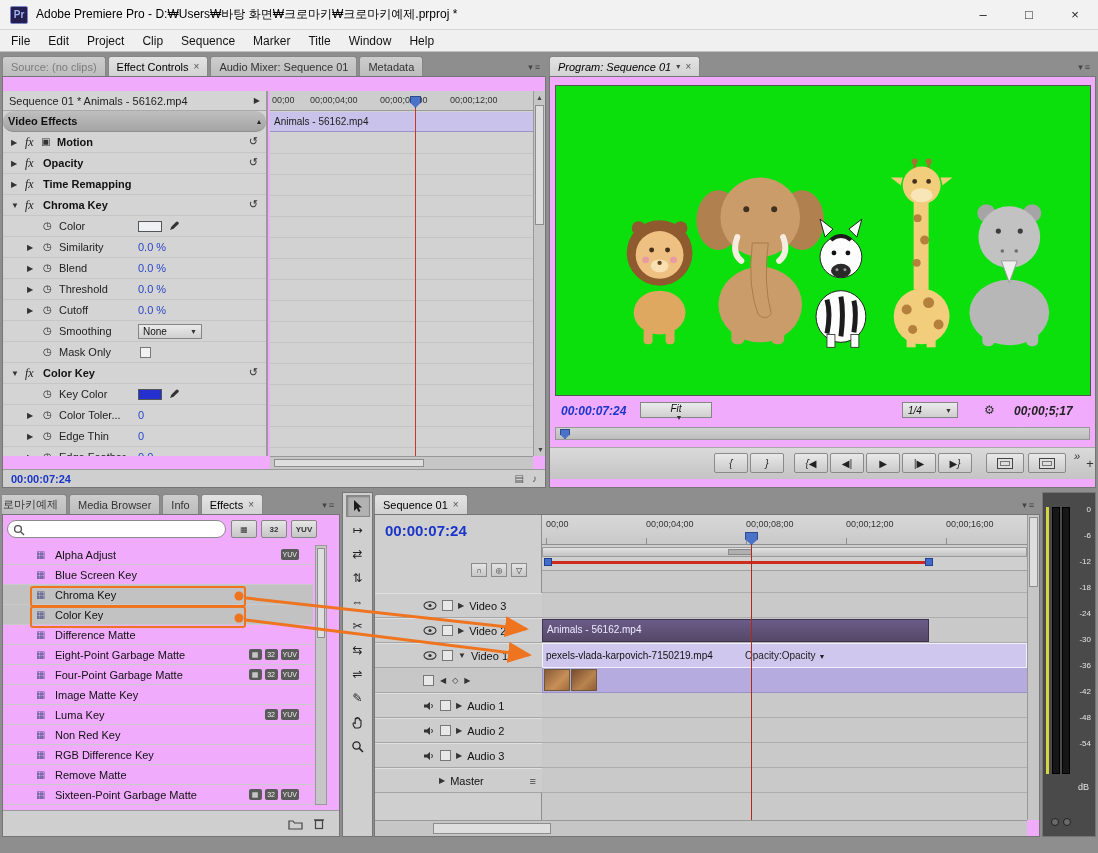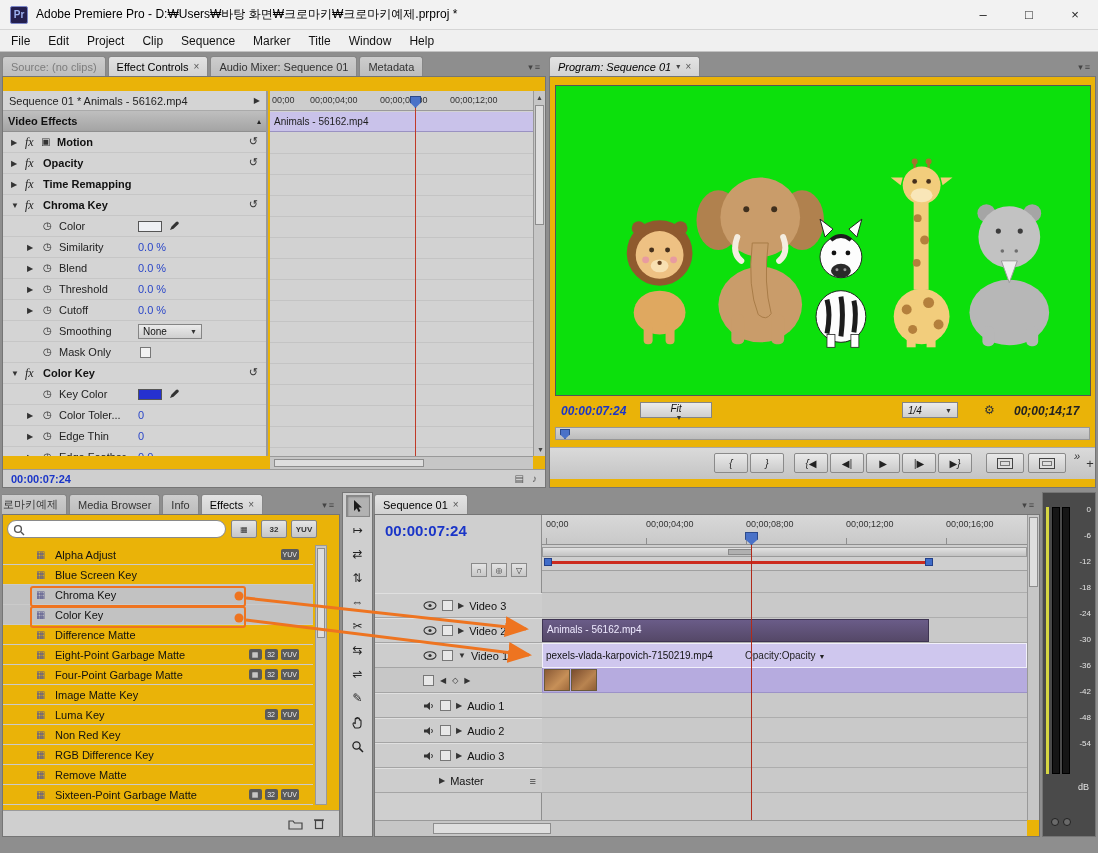--- a/index.html
+++ b/index.html
@@ -18,27 +18,27 @@
 
 
 .panel{position:absolute;}
 .tabbar{height:22px;display:flex;align-items:flex-end;overflow:hidden;}
 .tab{height:20px;display:flex;align-items:center;gap:5px;padding:0 8px;background:linear-gradient(#cdcdcd,#bdbdbd);border:1px solid #868686;border-bottom:none;border-radius:3px 3px 0 0;margin-right:2px;font-size:11px;color:#333;white-space:nowrap;}
 .tab.active{background:linear-gradient(#e3e3e3,#d2d2d2);color:#000;}
 .tab.dim span{color:#7d7d7d;}
 .tab .x{color:#555;font-size:10px;}
 .tab .dd{font-size:8px;color:#444;}
 .panel-menu{margin-left:auto;display:flex;align-items:center;gap:2px;padding:0 6px 4px 0;color:#444;font-size:9px;}
-.pcontent{position:absolute;left:0;top:22px;right:0;bottom:0;background:#eab308;border:1px solid #757575;}
+.pcontent{position:absolute;left:0;top:22px;right:0;bottom:0;background:#f0abfc;border:1px solid #757575;}
 
 
 .ec-left{position:absolute;left:0;top:14px;width:265px;bottom:31px;border-right:2px solid #9a9a9a;overflow:hidden;background:#d4d4d4;}
 .ec-cliphead{height:20px;border-bottom:1px solid #aaa;display:flex;align-items:center;padding:0 6px;color:#222;}
 .ec-cliphead .tri{margin-left:auto;font-size:8px;color:#333;}
-.ec-section{height:21px;background:linear-gradient(#bfbfbf,#a4a4a4);border-bottom:1px solid #8f8f8f;display:flex;align-items:center;padding:0 5px;font-weight:bold;}
+.ec-section{height:21px;background:linear-gradient(#bfbfbf,#a4a4a4);border-bottom:1px solid #8f8f8f;display:flex;align-items:center;padding:0 5px;font-weight:bold;border-radius:10px;}
 .ec-section .tri{margin-left:auto;font-size:8px;color:#222;}
 .ec-row{position:relative;height:21px;border-bottom:1px solid #c6c6c6;}
 .ec-row .tw{position:absolute;left:8px;top:6px;font-size:8px;color:#333;}
 .ec-row.sub .tw{left:24px;}
 .fxg{position:absolute;left:22px;top:3px;font-style:italic;font-family:"Liberation Serif","DejaVu Serif",serif;font-size:12px;color:#222;}
 .efname{position:absolute;left:40px;top:4px;font-weight:bold;color:#111;}
 .swico{position:absolute;left:40px;top:4px;font-size:10px;color:#333;}
 .pname{position:absolute;left:56px;top:4px;color:#222;}
 .pval{position:absolute;left:135px;top:4px;color:#2a46c8;}
 .reset{position:absolute;right:8px;top:3px;font-size:11px;color:#333;}
@@ -441,21 +441,21 @@
         <span class="tc-blue" style="position:absolute;left:11px;top:3px;font-size:12px;">00:00:07:24</span>
         <span class="prog-dd" style="left:90px;top:1px;width:72px;flex-direction:column;">
             <span>Fit</span>
             <span class="car">▼</span>
           </span>
         <span class="prog-dd" style="left:352px;top:1px;width:56px;">
             <span>1/4</span>
             <span class="car">▼</span>
           </span>
         <span style="position:absolute;left:434px;top:2px;font-size:12px;color:#333;">⚙</span>
-        <span style="position:absolute;left:464px;top:3px;font-size:12px;font-weight:bold;color:#222;">00;00;14;17</span>
+        <span style="position:absolute;left:464px;top:3px;font-size:12px;font-weight:bold;color:#222;">00;00;5;17</span>
       </div>
 
       <div class="scrub">
           <div class="scrub-thumb"></div>
         </div>
 
       <div class="transport">
         <div class="tbtn" style="left:164px;">{</div>
         <div class="tbtn" style="left:200px;">}</div>
         <div class="tbtn" style="left:244px;">{◀</div>

